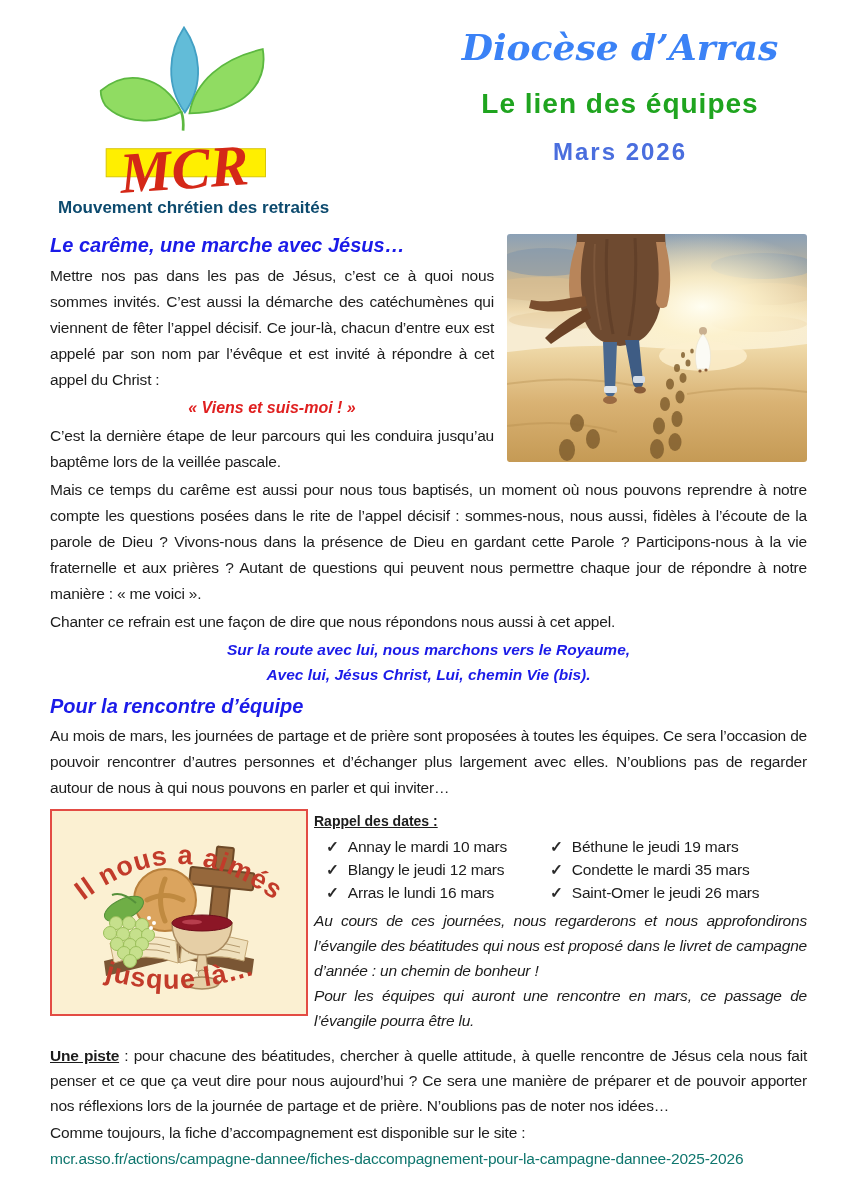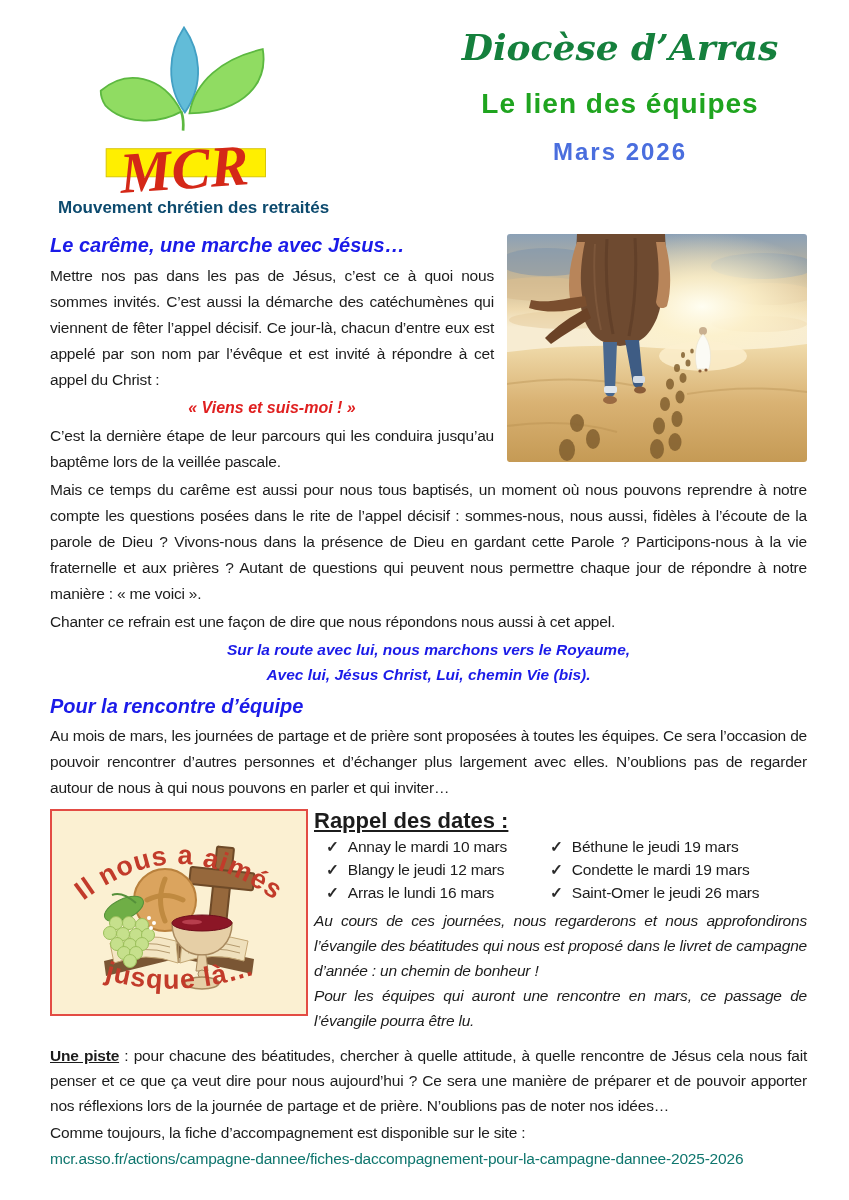--- a/index.html
+++ b/index.html
@@ -7,37 +7,37 @@
   .page {
     width: 849px; height: 1200px; position: relative; overflow: hidden;
     background: #ffffff; color: #1c1c1c;
     font-family: "Liberation Sans", sans-serif;
   }
   
   .header { position: relative; height: 230px; }
   .logo-svg { position: absolute; left: 92px; top: 22px; }
   .tagline { position: absolute; left: 58px; top: 198px; font-size: 17px; font-weight: bold; color: #0c4a6e; }
   .titles { position: absolute; left: 420px; top: 26px; width: 400px; text-align: center; }
-  .title { font-family: "DejaVu Serif", serif; font-style: italic; font-weight: bold; font-size: 36px; color: #15803d; }
+  .title { font-family: "DejaVu Serif", serif; font-style: italic; font-weight: bold; font-size: 36px; color: #3b82f6; }
   .subtitle { margin-top: 20px; font-size: 28px; font-weight: bold; color: #1fa41f; letter-spacing: 1px; }
   .edition-date { margin-top: 18px; font-size: 24px; font-weight: bold; color: #4a6ede; letter-spacing: 2px; }
   
   .main { padding: 0 42px 0 50px; }
   .section-heading { font-size: 20px; font-weight: bold; font-style: italic; color: #1b1be8; margin: 0 0 6px 0; }
   .sec1 { margin-top: 4px; }
   .sec2-heading { margin: 8px 0 5px 0; }
   .body-text { font-size: 15.5px; line-height: 26px; text-align: justify; letter-spacing: -0.2px; margin: 0 0 2px 0; }
   .photo-float { float: right; width: 300px; height: 228px; margin: 0 0 6px 13px; border-radius: 3px; overflow: hidden; }
   .quote-line { text-align: center; color: #e02020; font-weight: bold; font-style: italic; font-size: 16px; line-height: 26px; margin: 0 0 2px 0; }
   .refrain { text-align: center; color: #1b1be8; font-weight: bold; font-style: italic; font-size: 15.5px; line-height: 25px; margin-top: 2px; }
   
   .two-col { display: flex; gap: 6px; margin-top: 8px; }
   .badge-box { flex: 0 0 258px; height: 207px; background: #fbf0d2; border: 2px solid #e34c44; }
   .right-col { flex: 1; min-width: 0; }
-  .dates-title { font-size: 22px; font-weight: bold; text-decoration: underline; line-height: 24px; }
+  .dates-title { font-size: 14px; font-weight: bold; text-decoration: underline; line-height: 24px; }
   .dates-grid { display: grid; grid-template-columns: 224px 1fr; padding-left: 12px; margin: 2px 0 4px 0; }
   .date-item { font-size: 15.5px; line-height: 23px; display: flex; gap: 9px; letter-spacing: -0.2px; }
   .check { font-weight: bold; color: #2a2a2a; }
   .after-text { font-size: 15.5px; line-height: 25px; text-align: justify; letter-spacing: -0.2px; margin: 0; font-style: italic; }
   
   .footer { margin-top: 10px; }
   .footer .body-text { line-height: 25px; }
   .piste-label { font-weight: bold; text-decoration: underline; }
   .site-link { display: block; color: #0f766e; font-size: 15.5px; line-height: 24px; letter-spacing: -0.2px; cursor: pointer; margin-top: 1px; }
 </style>
@@ -249,21 +249,21 @@
                 <span>Arras le lundi 16 mars</span>
               </div>
             </div>
             <div>
               <div class="date-item">
                 <span class="check">✓</span>
                 <span>Béthune le jeudi 19 mars</span>
               </div>
               <div class="date-item">
                 <span class="check">✓</span>
-                <span>Condette le mardi 19 mars</span>
+                <span>Condette le mardi 35 mars</span>
               </div>
               <div class="date-item">
                 <span class="check">✓</span>
                 <span>Saint-Omer le jeudi 26 mars</span>
               </div>
             </div>
           </div>
           <p class="after-text">Au cours de ces journées, nous regarderons et nous approfondirons l’évangile des béatitudes qui nous est proposé dans le livret de campagne d’année : un chemin de bonheur !</p>
           <p class="after-text">Pour les équipes qui auront une rencontre en mars, ce passage de l’évangile pourra être lu.</p>
         </div>

